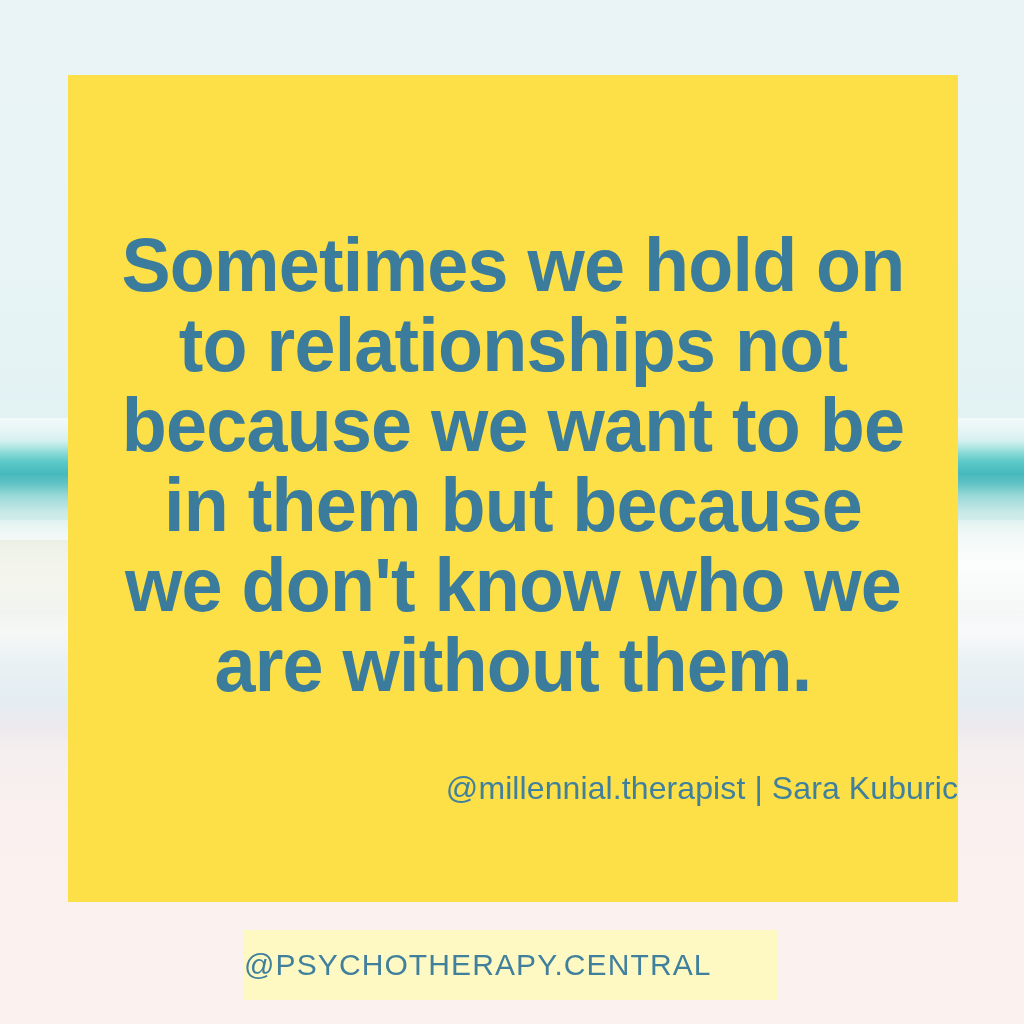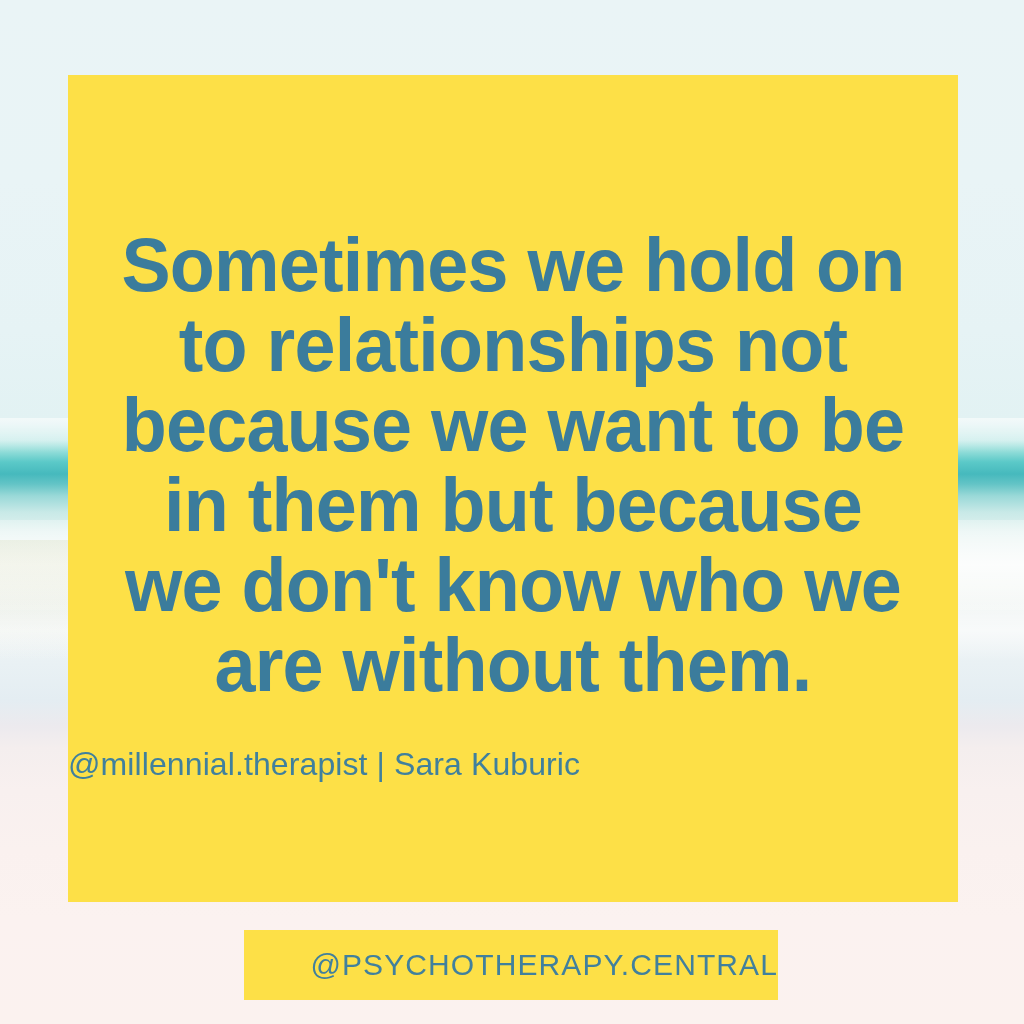--- a/index.html
+++ b/index.html
@@ -101,41 +101,41 @@
     font-size: 76px;
     line-height: 80px;
     letter-spacing: -0.8px;
     font-family: "Liberation Sans", sans-serif;
     font-stretch: condensed;
     transform: scaleX(0.97);
   }
   .quote-line { display: block; white-space: nowrap; }
 
   .attribution {
-    margin-top: 40px;
+    margin-top: 64px;
     width: 100%;
-    text-align: left;
+    text-align: right;
     color: #40809d;
     font-size: 32px;
     font-weight: 400;
     letter-spacing: 0.1px;
     line-height: 38px;
   }
 
   
   .handle-banner {
     position: absolute;
     left: 244px;
     top: 930px;
     width: 534px;
     height: 70px;
-    background: #fde047;
+    background: #fef9c3;
     display: flex;
     align-items: center;
-    justify-content: flex-end;
+    justify-content: flex-start;
   }
   .handle-text {
     color: #41809d;
     font-size: 30px;
     font-weight: 400;
     letter-spacing: 1.1px;
     line-height: 34px;
     white-space: nowrap;
   }
 </style>

